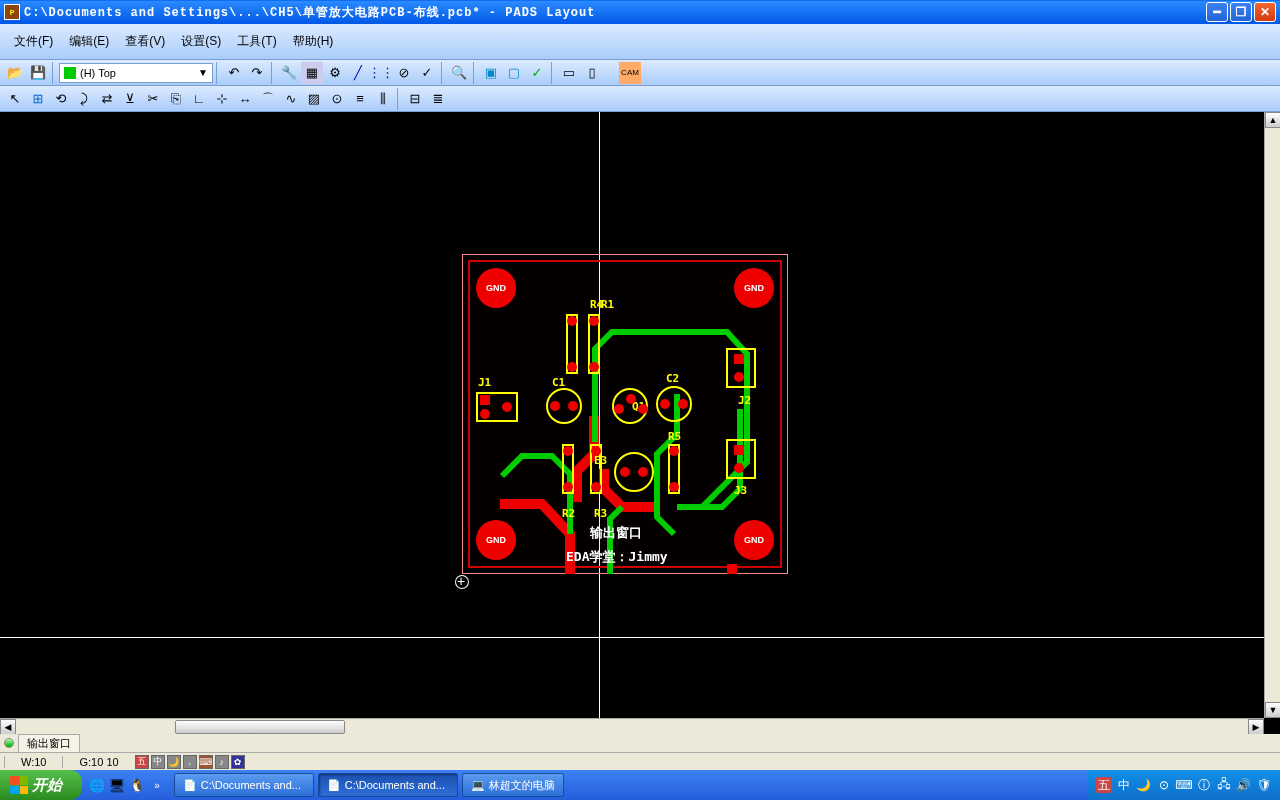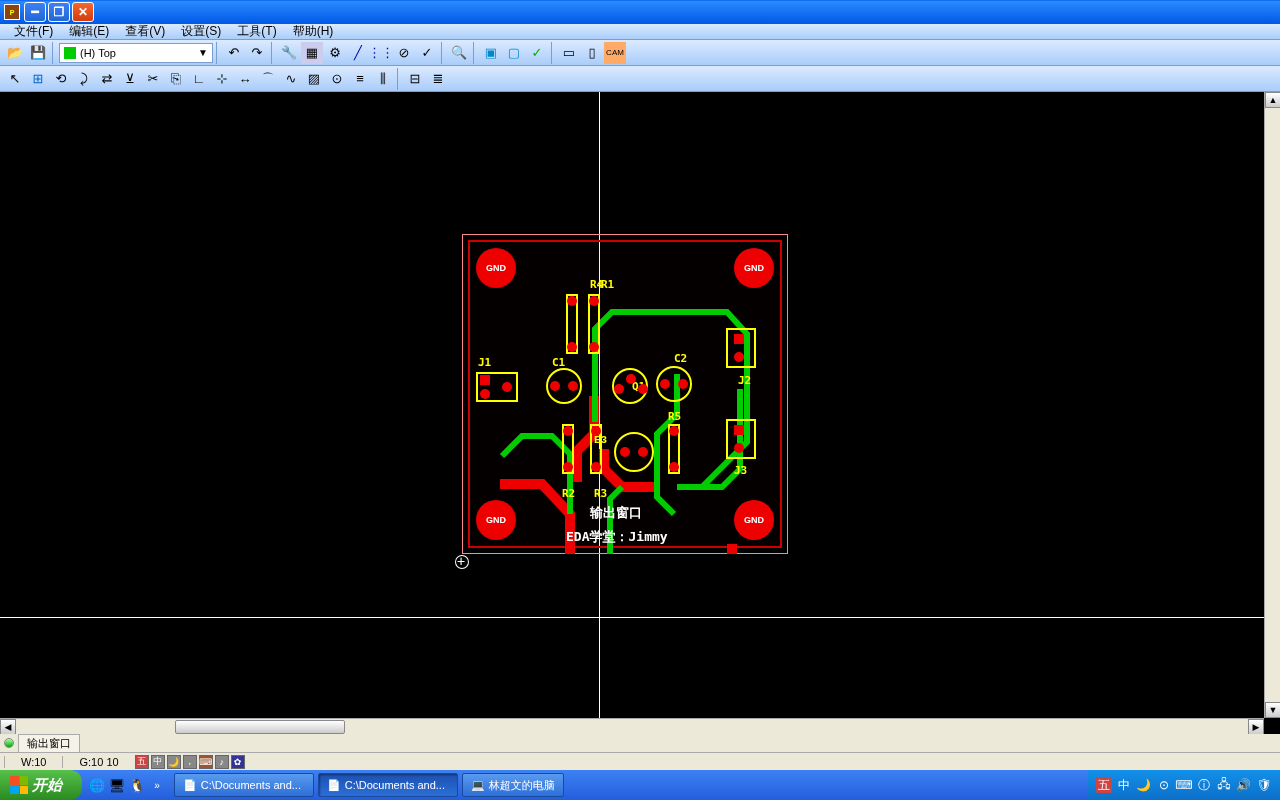--- a/index.html
+++ b/index.html
@@ -4,21 +4,21 @@
 <style>
 * { margin: 0; padding: 0; box-sizing: border-box; font-family: "SimSun", "Microsoft YaHei", sans-serif; }
 body { width: 1280px; height: 800px; overflow: hidden; background: #ece9d8; display: flex; flex-direction: column; }
 .titlebar { height: 24px; background: linear-gradient(to bottom, #0058e6, #2a8aff 5%, #0058e6); display: flex; align-items: center; padding: 0 4px; color: white; font-size: 12px; font-weight: bold; }
 .titlebar-icon { width: 16px; height: 16px; background: #8b4513; margin-right: 4px; border: 1px solid #fff; font-size: 7px; display:flex;align-items:center;justify-content:center;color:yellow; }
 .titlebar-text { flex: 1; font-family: "Courier New", monospace; letter-spacing: 1px; }
 .window-controls { display: flex; gap: 2px; }
 .win-btn { width: 22px; height: 20px; border: 1px solid #fff; border-radius: 3px; display: flex; align-items: center; justify-content: center; font-size: 12px; font-weight: bold; color: white; cursor: pointer; }
 .win-min, .win-max { background: linear-gradient(to bottom, #3c81f3, #2265d6); }
 .win-close { background: linear-gradient(to bottom, #f5662e, #d43a0f); }
-.menubar { height: 16px; background: linear-gradient(to bottom, #dceaff, #a9cdfa); display: flex; align-items: center; padding: 0 6px; font-size: 12px; color: #000; border-bottom: 1px solid #7a9ed0; }
+.menubar { height: 36px; background: linear-gradient(to bottom, #dceaff, #a9cdfa); display: flex; align-items: center; padding: 0 6px; font-size: 12px; color: #000; border-bottom: 1px solid #7a9ed0; }
 .menu-item { padding: 2px 8px; cursor: pointer; }
 .toolbar { height: 26px; background: linear-gradient(to bottom, #dceaff, #a9cdfa); display: flex; align-items: center; padding: 0 4px; border-bottom: 1px solid #7a9ed0; gap: 1px; }
 .toolbar2 { height: 26px; background: linear-gradient(to bottom, #dceaff, #a9cdfa); display: flex; align-items: center; padding: 0 4px; border-bottom: 1px solid #7a9ed0; gap: 1px; }
 .tool-btn { width: 22px; height: 22px; display: flex; align-items: center; justify-content: center; cursor: pointer; font-size: 13px; border: 1px solid transparent; }
 .tool-sep { width: 4px; height: 22px; border-left: 1px solid #7a9ed0; margin: 0 2px; }
 .layer-select { height: 20px; width: 154px; font-size: 11px; background: white; border: 1px solid #7a9ed0; display: flex; align-items: center; padding: 0 4px; }
 .layer-swatch { width: 12px; height: 12px; background: #00cc00; margin-right: 4px; }
 .layer-dropdown { margin-left: auto; font-size: 10px; }
 .workspace { flex: 1; background: #000; position: relative; overflow: hidden; }
 .crosshair-v { position: absolute; width: 1px; background: #fff; top: 0; bottom: 0; left: 599px; }
@@ -60,20 +60,21 @@
 .task-btn { height: 24px; padding: 0 8px; background: linear-gradient(to bottom, #5a9aef, #2c6fd8); border: 1px solid #1a4a9e; border-radius: 2px; color: white; font-size: 11px; display: flex; align-items: center; gap: 4px; margin: 0 2px; min-width: 140px; }
 .task-btn.active { background: linear-gradient(to bottom, #1c50b0, #2c6fd8); box-shadow: inset 1px 1px 2px rgba(0,0,0,0.4); }
 .systray { margin-left: auto; height: 30px; background: linear-gradient(to bottom, #1290e9, #0d6fc9); display: flex; align-items: center; padding: 0 8px; gap: 4px; font-size: 11px; color: white; }
 .tray-icon { width: 16px; height: 16px; display: flex; align-items: center; justify-content: center; font-size: 12px; }
 </style>
 </head>
 <body>
 
 <div class="titlebar">
   <div class="titlebar-icon">P</div>
+  <div class="titlebar-text">C:\Documents and Settings\...\CH5\单管放大电路PCB-布线.pcb* - PADS Layout</div>
   <div class="window-controls">
     <div class="win-btn win-min">━</div>
     <div class="win-btn win-max">❐</div>
     <div class="win-btn win-close">✕</div>
   </div>
 </div>
 
 <div class="menubar">
   <div class="menu-item">文件(F)</div>
   <div class="menu-item">编辑(E)</div>
@@ -105,21 +106,21 @@
   <div class="tool-btn">✓</div>
   <div class="tool-sep"></div>
   <div class="tool-btn">🔍</div>
   <div class="tool-sep"></div>
   <div class="tool-btn" style="color:#08c;">▣</div>
   <div class="tool-btn" style="color:#08c;">▢</div>
   <div class="tool-btn" style="color:#0a0;">✓</div>
   <div class="tool-sep"></div>
   <div class="tool-btn">▭</div>
   <div class="tool-btn">▯</div>
-  <div class="tool-btn" style="background:#fa6;font-size:8px;">CAM</div>
+  <div class="tool-btn" style="background:#fa6;font-size:8px;margin-left:15px;">CAM</div>
 </div>
 
 <div class="toolbar2">
   <div class="tool-btn">↖</div>
   <div class="tool-btn" style="color:#06c;">⊞</div>
   <div class="tool-btn">⟲</div>
   <div class="tool-btn">⤸</div>
   <div class="tool-btn">⇄</div>
   <div class="tool-btn">⊻</div>
   <div class="tool-btn">✂</div>
@@ -185,21 +186,21 @@
     <div class="silk-rect" style="left:14px;top:138px;width:42px;height:30px;"></div>
     <div class="pad-sq" style="left:18px;top:141px;"></div>
     <div class="pad" style="left:18px;top:155px;"></div>
     <div class="pad" style="left:40px;top:148px;"></div>
 
     <div class="ref-label" style="left:90px;top:122px;">C1</div>
     <div class="silk-circle" style="left:84px;top:134px;width:36px;height:36px;"></div>
     <div class="pad" style="left:88px;top:147px;"></div>
     <div class="pad" style="left:106px;top:147px;"></div>
 
-    <div class="ref-label" style="left:212px;top:118px;">C2</div>
+    <div class="ref-label" style="left:204px;top:118px;">C2</div>
     <div class="silk-circle" style="left:194px;top:132px;width:36px;height:36px;"></div>
     <div class="pad" style="left:198px;top:145px;"></div>
     <div class="pad" style="left:216px;top:145px;"></div>
 
     <div class="ref-label" style="left:170px;top:146px;">Q1</div>
     <div class="silk-circle" style="left:150px;top:134px;width:36px;height:36px;"></div>
     <div class="pad" style="left:152px;top:150px;"></div>
     <div class="pad" style="left:164px;top:140px;"></div>
     <div class="pad" style="left:176px;top:150px;"></div>
 
@@ -215,21 +216,21 @@
 
     <div class="silk-rect" style="left:100px;top:190px;width:12px;height:50px;"></div>
     <div class="pad" style="left:101px;top:192px;"></div>
     <div class="pad" style="left:101px;top:228px;"></div>
     <div class="silk-rect" style="left:128px;top:190px;width:12px;height:50px;"></div>
     <div class="pad" style="left:129px;top:192px;"></div>
     <div class="pad" style="left:129px;top:228px;"></div>
     <div class="ref-label" style="left:100px;top:253px;text-align:right;">R2</div>
     <div class="ref-label" style="left:132px;top:253px;">R3</div>
 
-    <div class="ref-label" style="left:132px;top:200px;font-family:Liberation Mono, monospace;">E3</div>
+    <div class="ref-label" style="left:132px;top:200px;">E3</div>
     <div class="silk-circle" style="left:152px;top:198px;width:40px;height:40px;"></div>
     <div class="pad" style="left:158px;top:213px;"></div>
     <div class="pad" style="left:176px;top:213px;"></div>
 
     <div class="silk-rect" style="left:264px;top:185px;width:30px;height:40px;"></div>
     <div class="pad-sq" style="left:272px;top:191px;"></div>
     <div class="pad" style="left:272px;top:209px;"></div>
     <div class="ref-label" style="left:272px;top:230px;">J3</div>
 
     <div class="pcb-text" style="left:128px;top:270px;">输出窗口</div>

